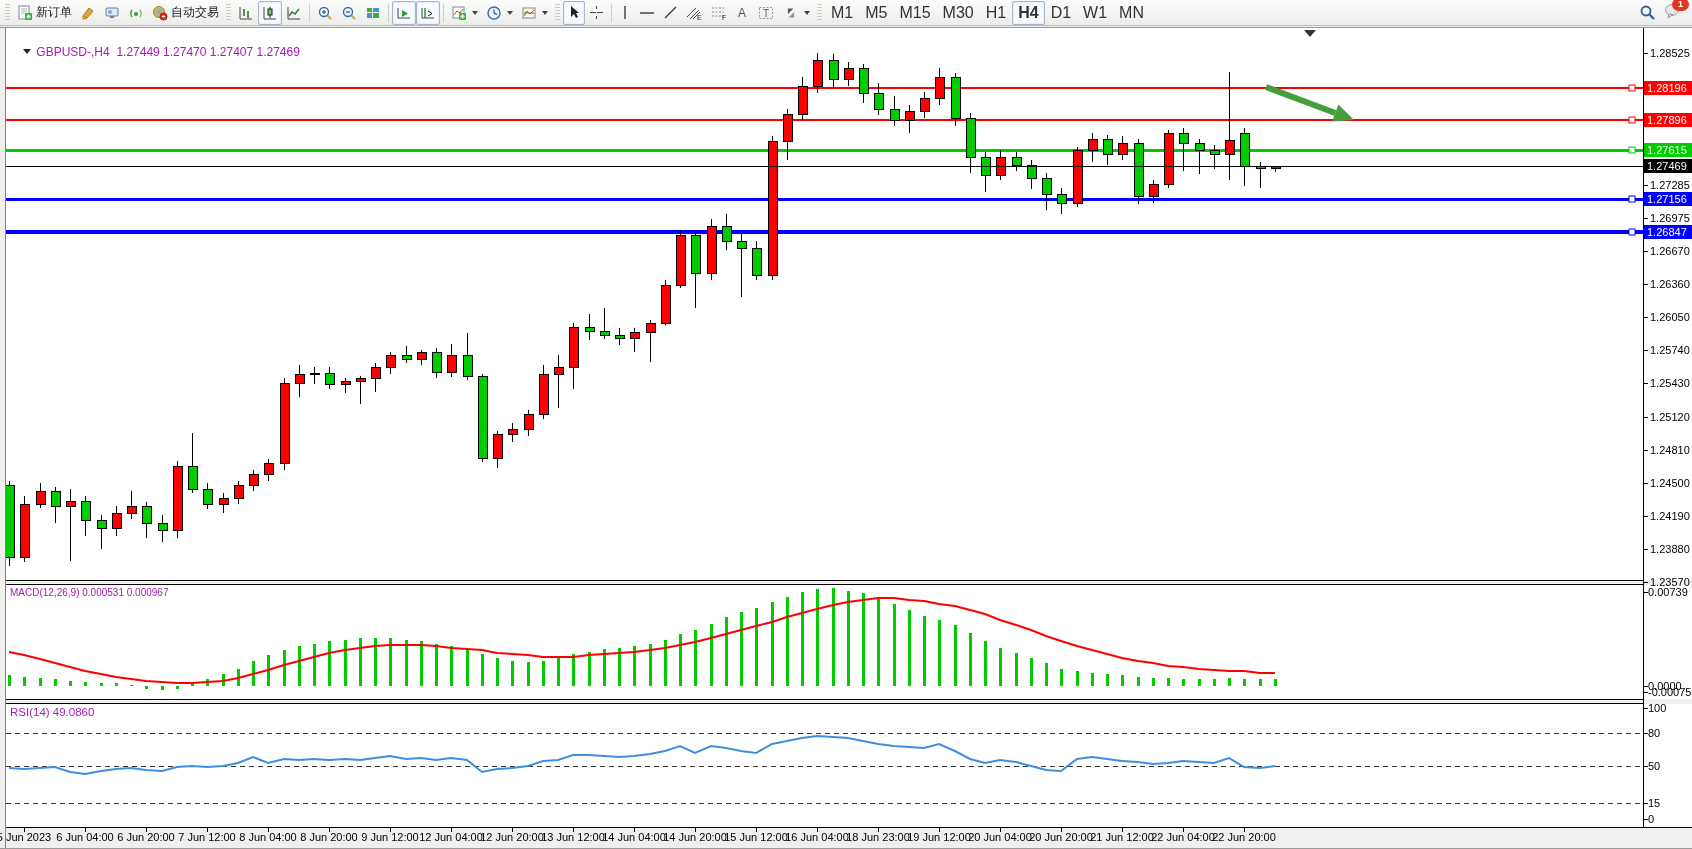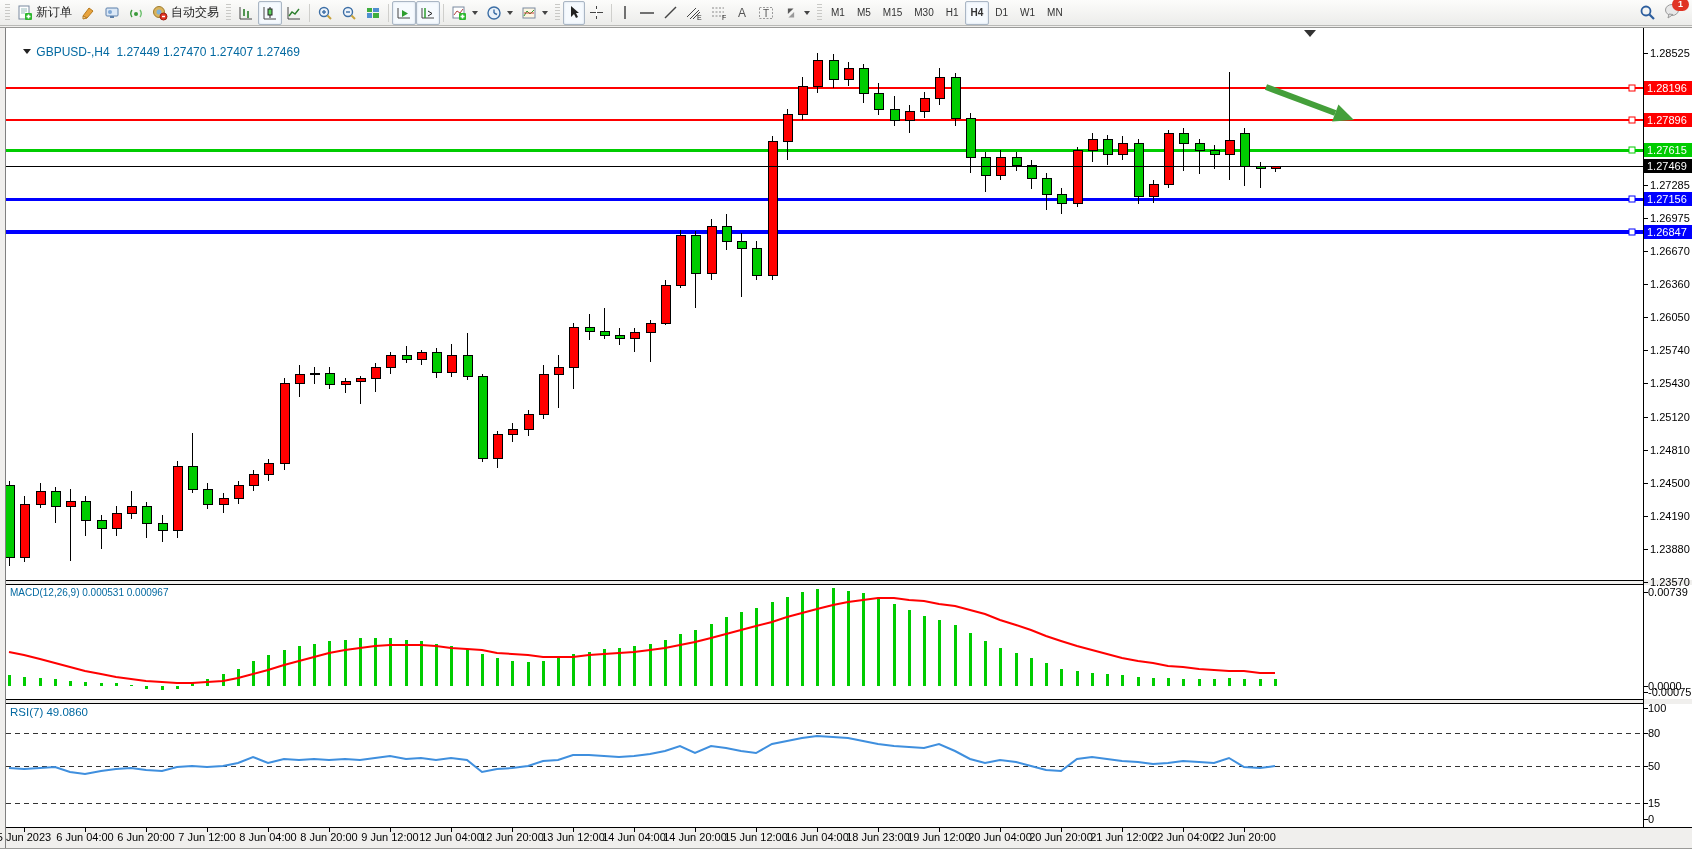--- a/index.html
+++ b/index.html
@@ -3,29 +3,29 @@
 <meta charset="utf-8">
 <style>
   html,body{margin:0;padding:0;background:#e9e9e7;font-family:"Liberation Sans",sans-serif;}
   #app{position:relative;width:1692px;height:849px;background:#f0efed;overflow:hidden;}
   
   #toolbar{position:absolute;top:0;left:0;width:1692px;height:26px;background:linear-gradient(#fcfcfb,#ececea);
     border-bottom:1px solid #b9b9b6;display:flex;align-items:center;padding:0 2px;box-sizing:border-box;z-index:5;}
   .grip{width:5px;height:18px;margin:0 3px;background:repeating-linear-gradient(180deg,#c9c9c6 0 1px,transparent 1px 3px);}
   .tbtn{display:flex;align-items:center;gap:3px;height:22px;padding:0 3px;border:1px solid transparent;border-radius:2px;color:#222;font-size:12px;}
   .tbtn.pressed{border-color:#aab6c4;background:#f6fafe;box-shadow:inset 0 0 2px #c9d6e4;font-weight:bold;}
-  .tf{font-size:10px;color:#333;padding:0 5px;}
+  .tf{font-size:16px;color:#333;padding:0 5px;}
   .dd{width:0;height:0;border-left:3px solid transparent;border-right:3px solid transparent;border-top:4px solid #444;margin-left:2px;}
   .vsep{width:1px;height:18px;background:#cfcfcc;margin:0 3px;}
   #tb-right{margin-left:auto;display:flex;align-items:center;gap:8px;padding-right:8px;}
   .badge{position:absolute;top:-5px;right:-7px;min-width:13px;height:13px;border-radius:7px;background:#e03424;color:#fff;
     font-size:9px;font-weight:bold;text-align:center;line-height:13px;padding:0 2px;}
   
   #chart-svg{position:absolute;top:0;left:0;}
-  .ovl{position:absolute;font-size:12px;color:#0369a1;z-index:3;white-space:pre;}
+  .ovl{position:absolute;font-size:12px;color:#a21caf;z-index:3;white-space:pre;}
   #symbol-title{top:31px;left:10px;}
   #macd-header{top:587px;left:10px;font-size:10px;}
   #rsi-header{top:706px;left:10px;font-size:11.5px;}
   .caret{display:inline-block;width:0;height:0;border-left:4px solid transparent;border-right:4px solid transparent;
     border-top:5px solid #222;margin-right:5px;vertical-align:2px;}
   svg text{font-family:"Liberation Sans",sans-serif;}
 </style>
 </head>
 <body>
 
@@ -679,15 +679,15 @@
         <text x="1183" y="841" font-size="11" fill="#000" text-anchor="middle">22 Jun 04:00</text>
         <line x1="1244" y1="828" x2="1244" y2="832" stroke="#000" shape-rendering="crispEdges"></line>
         <text x="1244" y="841" font-size="11" fill="#000" text-anchor="middle">22 Jun 20:00</text>
       </g>
     </svg>
 
   <div class="ovl" id="symbol-title">
     <span class="caret"></span><span>GBPUSD-,H4</span><span>  </span><span>1.27449 1.27470 1.27407 1.27469</span>
   </div>
   <div class="ovl" id="macd-header">MACD(12,26,9) 0.000531 0.000967</div>
-  <div class="ovl" id="rsi-header">RSI(7) 49.0860</div>
+  <div class="ovl" id="rsi-header">RSI(14) 49.0860</div>
 
 </div>
 
 </body></html>

